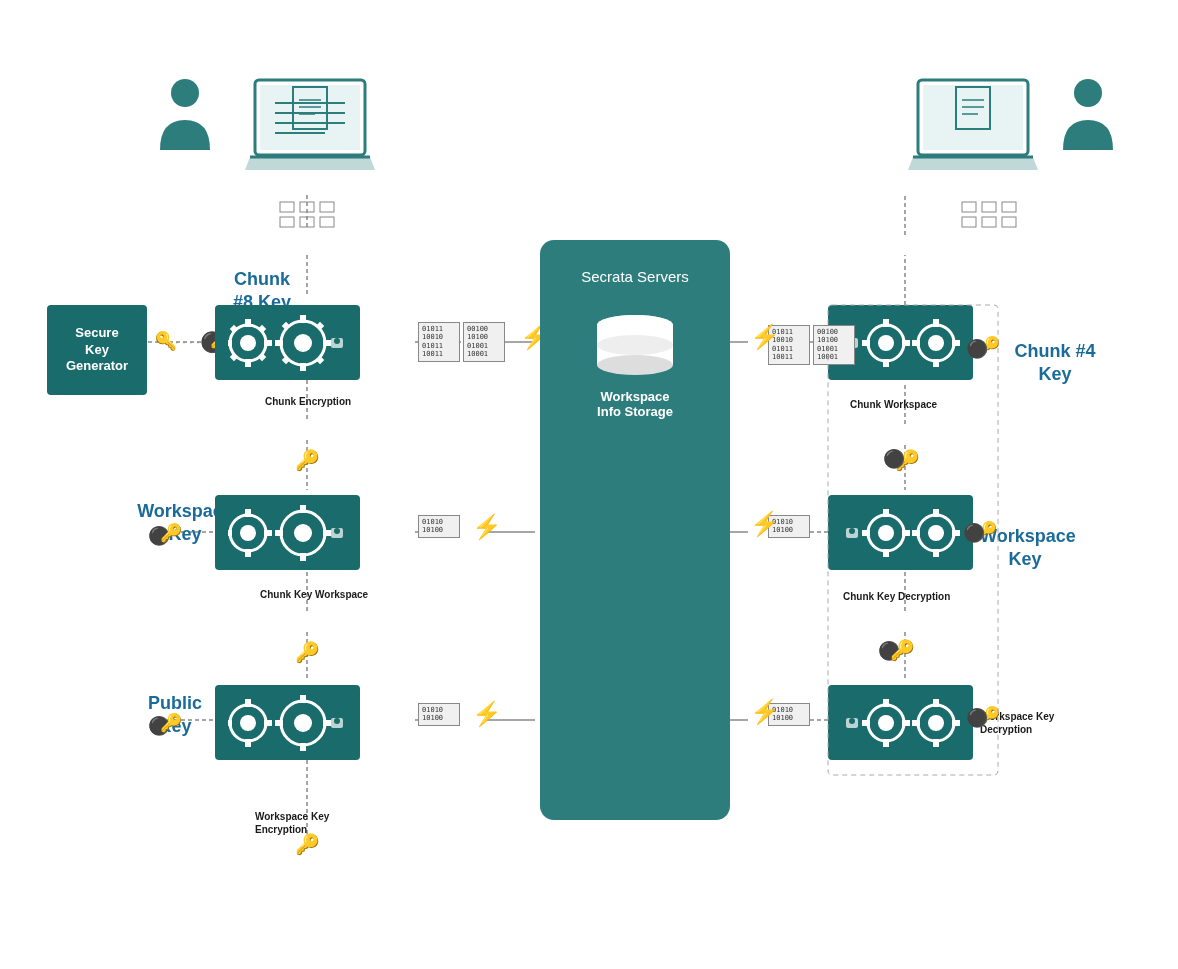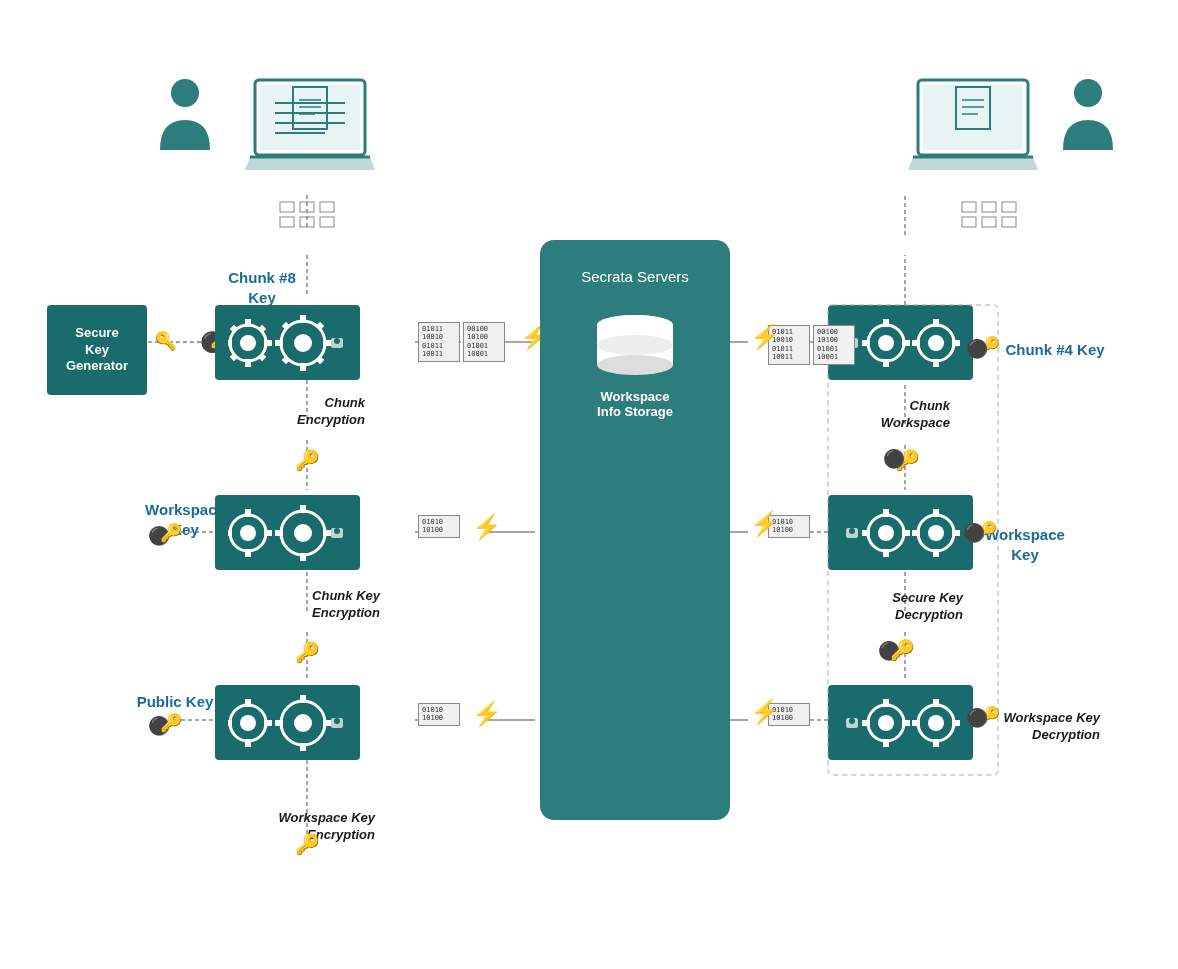--- a/index.html
+++ b/index.html
@@ -51,34 +51,33 @@
     .db-label {
       color: #1a1a1a;
       font-size: 13px;
       font-weight: bold;
       text-align: center;
       margin-top: 6px;
     }
     
     .label-text {
       position: absolute;
-      font-size: 15px;
+      font-size: 18px;
       font-weight: bold;
       color: #1a6b9a;
       text-align: center;
       line-height: 1.3;
     }
     .label-text-dark {
       position: absolute;
-      font-size: 13px;
+      font-size: 10px;
       font-weight: bold;
       color: #1a1a1a;
-      text-align: right;
+      text-align: left;
       line-height: 1.3;
-      font-style: italic;
     }
     
     .skg-box {
       position: absolute;
       background: #1a6b6b;
       color: white;
       font-size: 13px;
       font-weight: bold;
       text-align: center;
       display: flex;
@@ -310,21 +309,21 @@
   </div>
 
   <div class="data-box" style="left:418px; top:515px; width:42px;">
     01010<br>10100
   </div>
 
   <div style="position:absolute; left:472px; top:513px; font-size:24px; color:#2d7d7d;">⚡</div>
 
   <div class="label-text-dark" style="left:260px; top:588px; width:120px;">
     <span>Chunk Key
-Encryption</span>
+Workspace</span>
   </div>
 
   <div style="position:absolute; left:295px; top:640px; font-size:20px; color:#2d7d7d;">🔑</div>
 
   <div class="label-text" style="left:130px; top:692px; width:90px;">
     <span>Public Key</span>
   </div>
   <div style="position:absolute; left:148px; top:715px; font-size:18px; color:#2d7d7d;">⚫</div>
   <div style="position:absolute; left:160px; top:712px; font-size:18px; color:#2d7d7d;">🔑</div>
 
@@ -490,21 +489,21 @@
   <div style="position:absolute; left:750px; top:510px; font-size:24px; color:#2d7d7d;">⚡</div>
 
   <div class="label-text" style="left:980px; top:525px; width:90px;">
     <span>Workspace
 Key</span>
   </div>
   <div style="position:absolute; left:975px; top:520px; font-size:18px; color:#2d7d7d;">🔑</div>
   <div style="position:absolute; left:963px; top:522px; font-size:18px; color:#2d7d7d;">⚫</div>
 
   <div class="label-text-dark" style="left:843px; top:590px; width:120px;">
-    <span>Secure Key
+    <span>Chunk Key
 Decryption</span>
   </div>
 
   <div style="position:absolute; left:878px; top:640px; font-size:18px; color:#2d7d7d;">⚫</div>
   <div style="position:absolute; left:890px; top:638px; font-size:20px; color:#2d7d7d;">🔑</div>
 
   <div class="gear-box" style="left:828px; top:685px; width:145px; height:75px;">
     <svg width="120" height="60" viewBox="0 0 120 60">
       <rect x="5" y="25" width="12" height="10" rx="2" fill="white" opacity="0.7"></rect>
       <circle cx="11" cy="28" r="3" fill="#1a6b6b"></circle>

